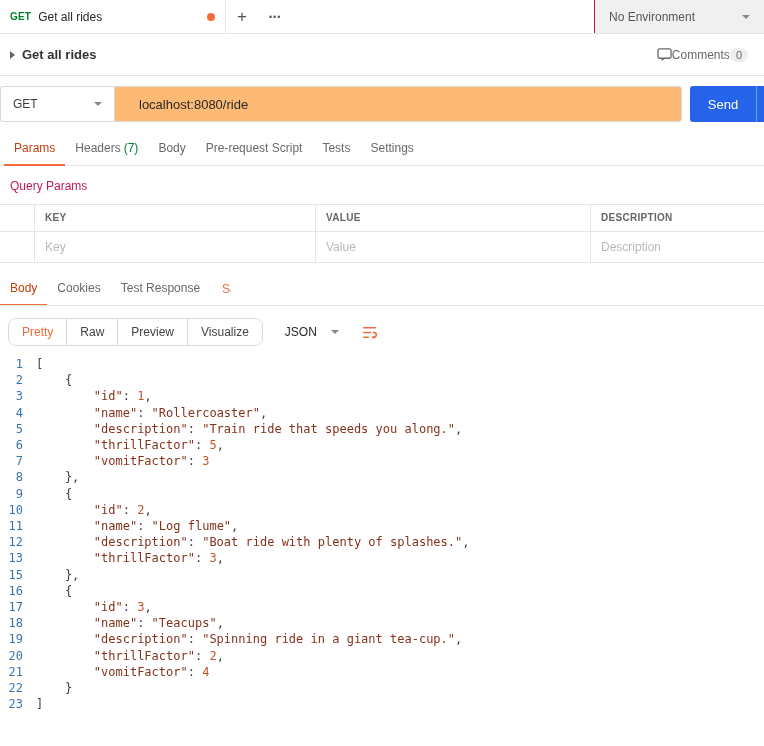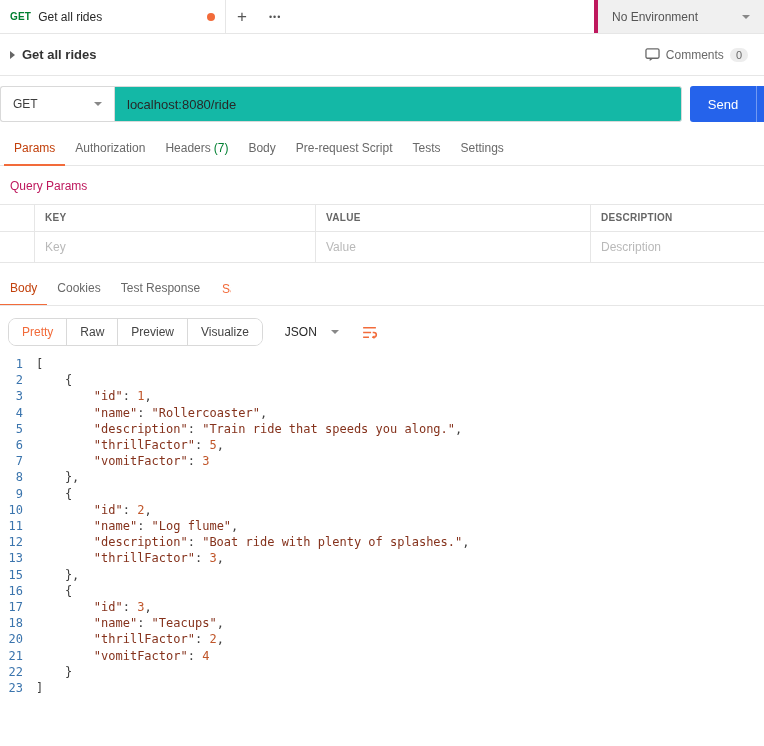--- a/index.html
+++ b/index.html
@@ -14,35 +14,35 @@
   
   .topbar { display: flex; align-items: stretch; height: 34px; border-bottom: 1px solid #e6e6e6; background: #fff; }
   .req-tab { display: flex; align-items: center; gap: 7px; padding: 0 10px; width: 226px; border-right: 1px solid #e6e6e6; cursor: pointer; }
   .tab-method { color: #007f31; font-size: 10px; font-weight: 700; letter-spacing: .2px; }
   .tab-title { font-size: 12px; color: #282828; flex: 1; white-space: nowrap; overflow: hidden; }
   .unsaved-dot { width: 8px; height: 8px; border-radius: 50%; background: #f26b3a; flex: none; }
   .icon-btn { border: none; background: none; color: #555; cursor: pointer; padding: 0 11px; font-family: inherit; }
   .plus-btn { font-size: 17px; font-weight: 400; }
   .more-btn { font-size: 9px; letter-spacing: 1px; }
   .topbar .spacer { flex: 1; }
-  .env-select { display: flex; align-items: center; justify-content: space-between; width: 170px; padding: 0 14px; background: #f0f0f0; border-left: 4px solid #be185d; color: #555; cursor: pointer; }
+  .env-select { display: flex; align-items: center; justify-content: space-between; width: 170px; padding: 0 14px; background: #f0f0f0; border-left: 1px solid #be185d; color: #555; cursor: pointer; }
 
   .caret { width: 0; height: 0; border-left: 4px solid transparent; border-right: 4px solid transparent; border-top: 4px solid #888; display: inline-block; }
 
   
   .req-header { height: 42px; display: flex; align-items: center; justify-content: space-between; padding: 0 16px 0 10px; border-bottom: 1px solid #e6e6e6; }
   .req-title-group { display: flex; align-items: center; font-size: 13px; font-weight: 600; color: #333; cursor: pointer; }
   .tri-right { width: 0; height: 0; border-left: 5px solid #666; border-top: 4px solid transparent; border-bottom: 4px solid transparent; display: inline-block; margin-right: 7px; }
-  .comments { display: flex; align-items: center; gap: 6px; color: #696969; font-size: 12px; cursor: pointer; }
+  .comments { display: flex; align-items: center; color: #696969; font-size: 12px; cursor: pointer; }
   .badge { background: #ededed; border-radius: 8px; padding: 1px 6px; font-size: 11px; color: #696969; }
 
   
   .req-bar { display: flex; align-items: center; padding: 10px 0; margin-right: -16px; }
   .method-select { height: 36px; width: 114px; display: flex; align-items: center; justify-content: space-between; padding: 0 12px; border: 1px solid #d9d9d9; border-right: none; border-radius: 3px 0 0 3px; background: #fff; color: #3d3d3d; font-size: 12px; cursor: pointer; flex: none; }
-  .url-input { flex: 1; height: 36px; border: 1px solid #d9d9d9; border-radius: 0 3px 3px 0; background: #14b8a6; padding: 0 12px; font-size: 13px; color: #282828; outline: none; font-family: inherit; }
+  .url-input { flex: 1; height: 36px; border: 1px solid #d9d9d9; border-radius: 0 3px 3px 0; background: #fdba74; padding: 0 24px; font-size: 13px; color: #282828; outline: none; font-family: inherit; }
   .send-btn { height: 36px; width: 66px; margin-left: 8px; background: #2563eb; color: #fff; border: none; border-radius: 3px 0 0 3px; font-size: 13px; cursor: pointer; font-family: inherit; flex: none; }
   .send-caret { height: 36px; width: 24px; background: #2563eb; border: none; border-left: 1px solid rgba(255,255,255,.35); border-radius: 0 3px 3px 0; display: flex; align-items: center; justify-content: center; cursor: pointer; flex: none; }
 
   
   .tab-row { display: flex; align-items: center; height: 34px; border-bottom: 1px solid #e6e6e6; padding: 0 4px; }
   .tab { padding: 0 10px; height: 34px; line-height: 33px; color: #696969; font-size: 12px; cursor: pointer; white-space: nowrap; }
   .tab.active { color: #c2410c; box-shadow: inset 0 -2px 0 #f26b3a; }
   .count:not(:empty) { color: #007f31; margin-left: 3px; }
 
   
@@ -122,21 +122,20 @@
     </div>
     <input class="url-input" value="localhost:8080/ride" style="">
     <button class="send-btn">Send</button>
     <button class="send-caret">
       
     </button>
   </div>
 
   <nav class="tab-row">
     <div class="tab active"><span>Params</span><span class="count"></span></div>
-    <div class="tab"><span>Authorization</span><span class="count"></span></div>
     <div class="tab"><span>Headers</span><span class="count">(7)</span></div>
     <div class="tab"><span>Body</span><span class="count"></span></div>
     <div class="tab"><span>Pre-request Script</span><span class="count"></span></div>
     <div class="tab"><span>Tests</span><span class="count"></span></div>
     <div class="tab"><span>Settings</span><span class="count"></span></div>
   </nav>
 
   <div class="qp-section">
     <div class="qp-title">Query Params</div>
     <div class="qp-table">
@@ -245,20 +244,24 @@
       </div>
       <div class="code-line">
         <span class="ln">17</span>
         <span class="code">        <span class="tok-key">"id"</span>: <span class="tok-num">3</span>,</span>
       </div>
       <div class="code-line">
         <span class="ln">18</span>
         <span class="code">        <span class="tok-key">"name"</span>: <span class="tok-str">"Teacups"</span>,</span>
       </div>
       <div class="code-line">
+        <span class="ln">19</span>
+        <span class="code">        <span class="tok-key">"description"</span>: <span class="tok-str">"Spinning ride in a giant tea-cup."</span>,</span>
+      </div>
+      <div class="code-line">
         <span class="ln">20</span>
         <span class="code">        <span class="tok-key">"thrillFactor"</span>: <span class="tok-num">2</span>,</span>
       </div>
       <div class="code-line">
         <span class="ln">21</span>
         <span class="code">        <span class="tok-key">"vomitFactor"</span>: <span class="tok-num">4</span></span>
       </div>
       <div class="code-line">
         <span class="ln">22</span>
         <span class="code">    }</span>

